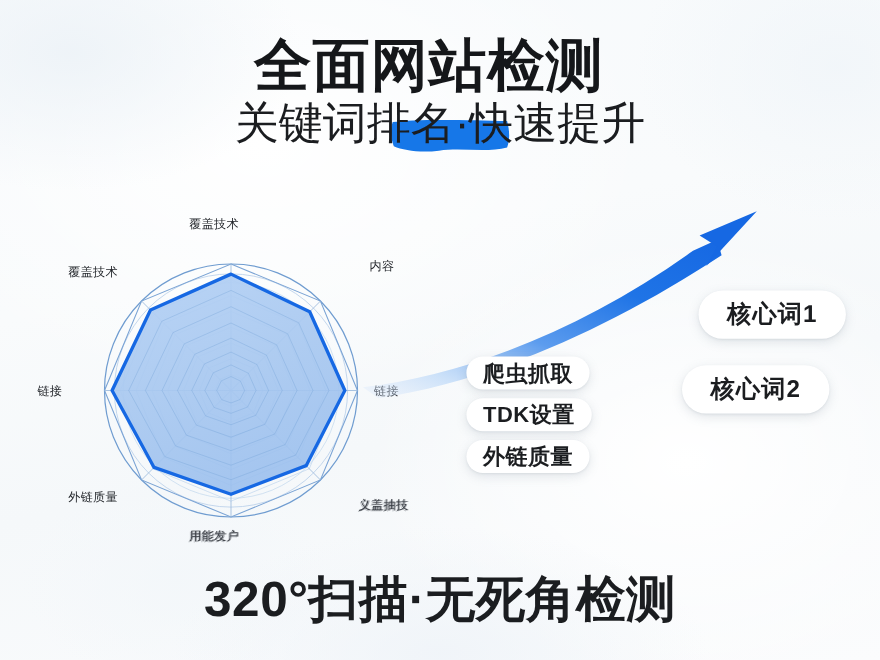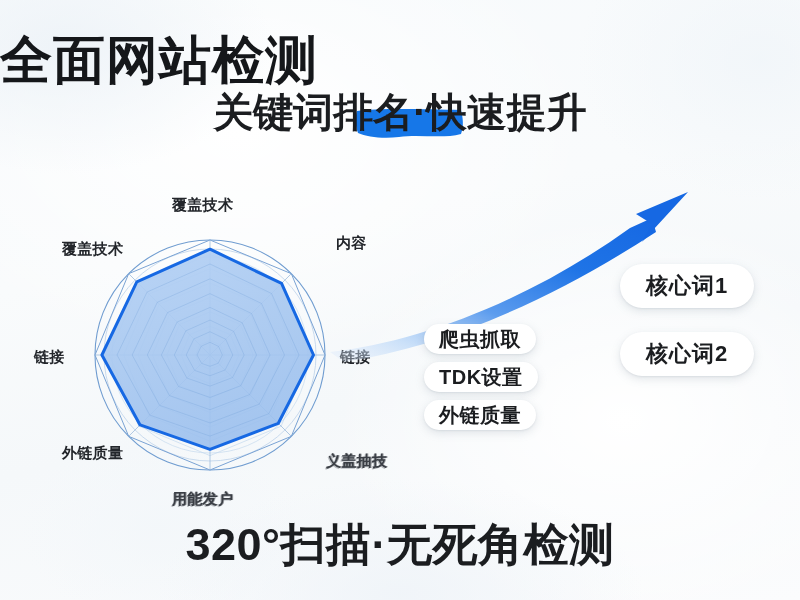--- a/index.html
+++ b/index.html
@@ -38,21 +38,21 @@
       radial-gradient(ellipse 200px 140px at 20% 88%, rgba(243,247,250,.9) 0%, rgba(243,247,250,0) 70%);
     pointer-events: none;
   }
 
   
   .headline-wrap {
     position: absolute;
     left: 0;
     top: 34px;
     width: 780px;
-    text-align: left;
+    text-align: center;
   }
   .brush {
     position: absolute;
     left: 355px;
     top: 74px;
     width: 110px;
     height: 32px;
     z-index: 1;
   }
   .title-main {
@@ -68,21 +68,21 @@
   }
   .title-sub {
     position: absolute;
     left: 0;
     top: 92px;
     width: 800px;
     text-align: center;
     z-index: 3;
     font-size: 40px;
     line-height: 1.0;
-    font-weight: bold;
+    font-weight: normal;
     letter-spacing: 0px;
     color: #1b1d20;
   }
 
   
   .title-bottom {
     position: absolute;
     left: 0;
     top: 522px;
     width: 800px;
@@ -99,22 +99,22 @@
     position: absolute;
     left: 30px;
     top: 190px;
     width: 370px;
     height: 330px;
   }
   #radar-svg { display: block; }
 
   .axis-label {
     position: absolute;
-    font-size: 15px;
-    font-weight: bold;
+    font-size: 11px;
+    font-weight: normal;
     color: #23262b;
     white-space: nowrap;
     letter-spacing: .3px;
   }
   .axis-label.blurred {
     color: #3a3e45;
     text-shadow: 1px 0 0 rgba(40,44,50,.45), -1px 1px 0 rgba(80,86,95,.35);
     filter: blur(.2px);
   }
 
@@ -150,21 +150,21 @@
   .pill-large {
     height: 44px;
     padding: 0 26px;
     font-size: 22px;
     letter-spacing: 1px;
   }
 
   #pill-crawl  { left: 424px; top: 324px; }
   #pill-tdk    { left: 424px; top: 362px; }
   #pill-link   { left: 424px; top: 400px; }
-  #pill-kw1    { left: 620px; top: 264px; }
+  #pill-kw1    { left: 635px; top: 264px; }
   #pill-kw2    { left: 620px; top: 332px; }
 </style>
 </head>
 <body>
 
 <div id="poster">
 
   <div class="headline-wrap">
     <svg class="brush" viewBox="0 0 110 32" preserveAspectRatio="none">
       <path d="M2,3 C20,0 70,1 106,2 C108,10 109,18 106,26
@@ -219,21 +219,21 @@
           <path d="M180.00,130.09L203.61,141.39L214.16,165.00L202.54,187.54L180.00,196.12L156.92,188.08L144.33,165.00L155.85,140.85Z" fill="none" stroke="#6f9ed6" stroke-opacity="0.38" stroke-width="0.8" stroke-linejoin="round"></path>
           <path d="M180.00,141.72L195.74,149.26L202.77,165.00L195.03,180.03L180.00,185.75L164.61,180.39L156.22,165.00L163.90,148.90Z" fill="none" stroke="#6f9ed6" stroke-opacity="0.38" stroke-width="0.8" stroke-linejoin="round"></path>
           <path d="M180.00,152.30L188.59,156.41L192.42,165.00L188.20,173.20L180.00,176.32L171.61,173.39L167.03,165.00L171.22,156.22Z" fill="none" stroke="#6f9ed6" stroke-opacity="0.38" stroke-width="0.8" stroke-linejoin="round"></path>
         </g>
     </svg>
 
     <div class="axis-label" style="left:142px; top:6px;">覆盖技术</div>
     <div class="axis-label" style="left:262px; top:44px;padding-left:44px;">内容</div>
     <div class="axis-label" style="left:310px; top:158px;">链接</div>
     <div class="axis-label blurred" style="left:256px; top:262px;margin-left:40px;">义盖抽技</div>
-    <div class="axis-label blurred" style="left:142px; top:300px;">用能发户</div>
+    <div class="axis-label blurred" style="left:142px; top:290px;">用能发户</div>
     <div class="axis-label" style="left:32px; top:254px;">外链质量</div>
     <div class="axis-label" style="left:4px; top:158px;">链接</div>
     <div class="axis-label" style="left:32px; top:50px;">覆盖技术</div>
   </div>
 
   <svg id="arrow-svg" viewBox="0 0 420 190">
     <defs>
       <linearGradient id="arrowGrad" x1="0" y1="1" x2="1" y2="0">
         <stop offset="0%" stop-color="#dce9fb" stop-opacity="0.25"></stop>
         <stop offset="18%" stop-color="#bcd8f8" stop-opacity="0.75"></stop>

